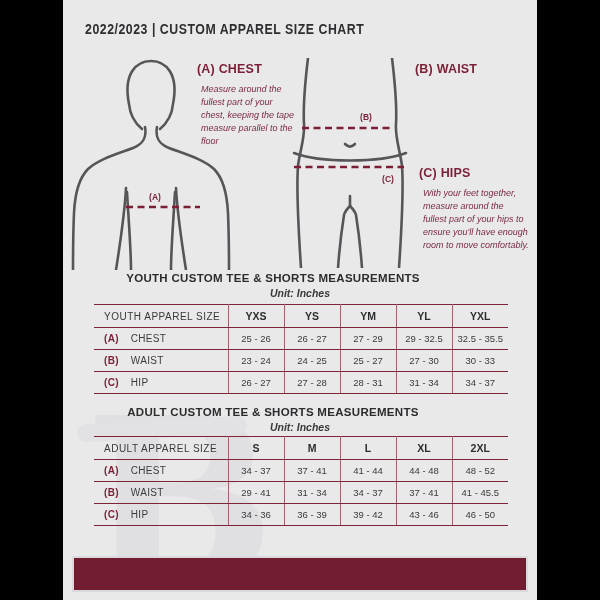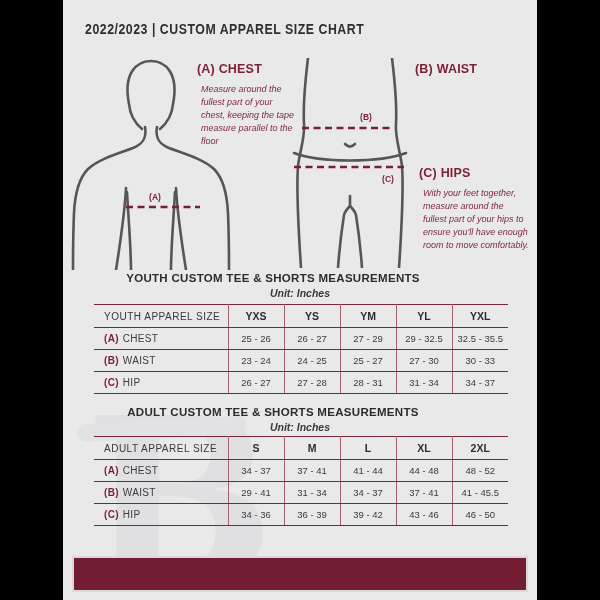--- a/index.html
+++ b/index.html
@@ -61,21 +61,21 @@
     padding:0; height:21px; text-align:center; vertical-align:middle;
   }
   .size-table th:first-child, .size-table td:first-child { border-left:none; }
   .size-table th:last-child,  .size-table td:last-child  { border-right:none; }
   .size-table thead th { font-size:10.5px; font-weight:bold; color:#2d2d2f; height:22px; }
   .size-table thead th.rowhead { font-size:10px; font-weight:normal; color:#39393b;
     letter-spacing:0.5px; text-align:left; padding-left:10px; }
   .size-table td { font-size:9.5px; color:#3a3a3c; }
   .size-table td.rowlabel { text-align:left; padding-left:10px; font-size:10px; letter-spacing:0.3px; }
   .size-table td.rowlabel .pfx { font-weight:bold; color:#7c1f35; }
-  .size-table td.rowlabel .lbl { color:#3b3b3d; margin-left:4px; }
+  .size-table td.rowlabel .lbl { color:#3b3b3d; margin-left:12px; }
 
   
   #footer-bar { position:absolute; left:9px; top:556px; width:452px; height:32px;
     background:#731d33; border:2px solid #dadadc; z-index:2; }
   #watermark { position:absolute; left:22px; top:388px; z-index:0;
     font-family:"DejaVu Serif", serif; font-weight:bold;
     font-size:225px; line-height:1; color:#e0e0e2; }
   #watermark-bar { position:absolute; left:14px; top:420px; width:170px; height:18px;
     background:#e2e2e4; border-radius:9px; transform:rotate(-3deg); z-index:0; }
 </style>

